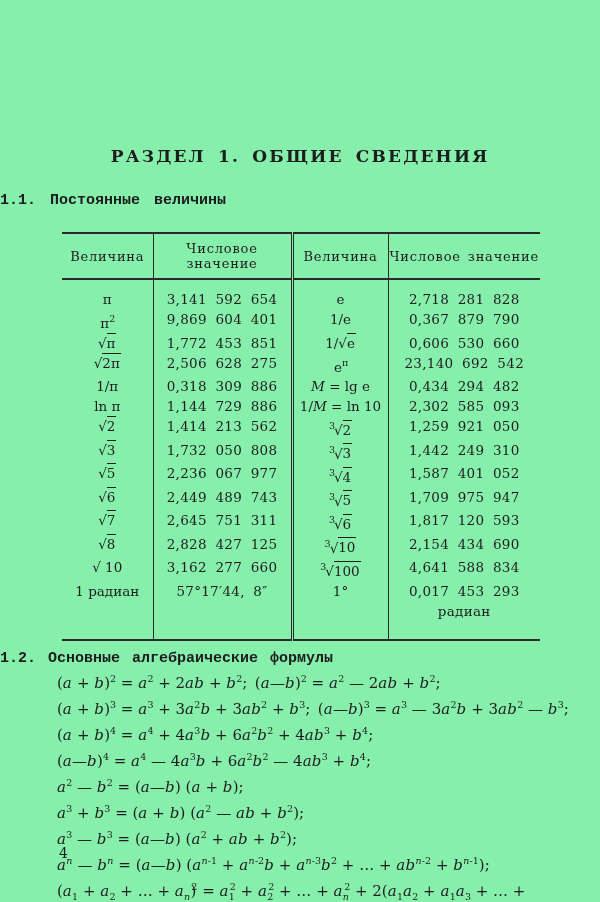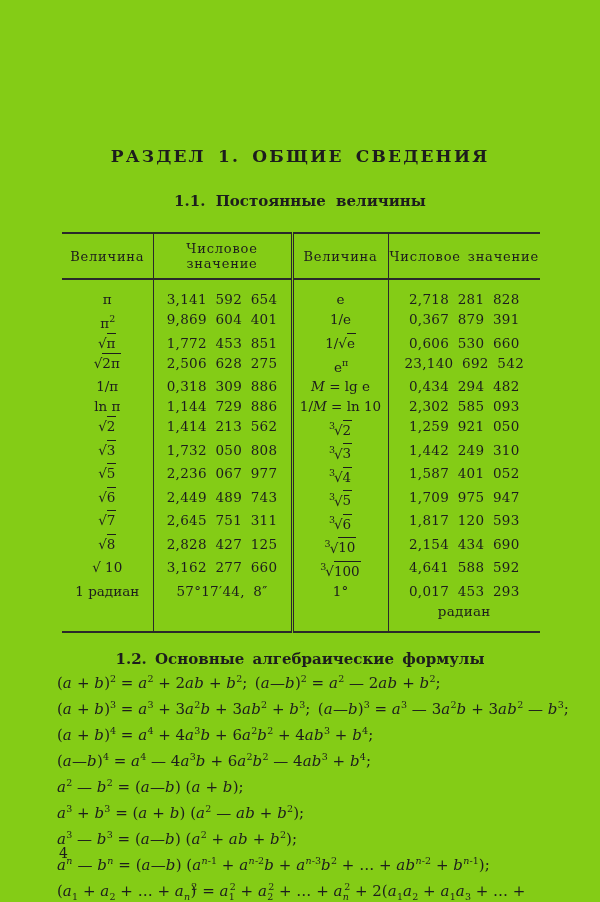--- a/index.html
+++ b/index.html
@@ -6,58 +6,58 @@
   .book-page{
     position:relative;width:600px;height:902px;margin:0 auto;
     background:#fcfcfa;color:#1d1d1d;overflow:hidden;
     font-family:"DejaVu Serif","Liberation Serif",serif;
   }
   .section-title{
     position:absolute;top:146px;left:0;right:0;text-align:center;
     font-weight:bold;font-size:17px;letter-spacing:2.2px;word-spacing:4px;
   }
   .sub-title{
-    position:absolute;left:0;right:0;text-align:center;
-    font-weight:bold;font-size:15px;
+    position:absolute;left:0;right:0;text-align:left;
+    font-weight:bold;font-size:15px;font-family:Liberation Mono, monospace;
   }
   .sub1{top:192px;word-spacing:5px;}
   .sub2{top:650px;word-spacing:3px;}
   .const-table{
     position:absolute;left:62px;top:232px;width:478px;
     border-collapse:collapse;table-layout:fixed;
     border-top:2px solid #2a2a2a;border-bottom:2px solid #2a2a2a;
     font-size:13.5px;
   }
   .const-table th{
     font-size:13px;font-weight:normal;height:44px;vertical-align:middle;
     text-align:center;border-bottom:2px solid #2a2a2a;letter-spacing:0.8px;
     word-spacing:2px;padding:0;
   }
   .const-table th:nth-child(1),.const-table td:nth-child(1){border-right:1px solid #2a2a2a;}
   .const-table th:nth-child(2),.const-table td:nth-child(2){border-right:3px double #2a2a2a;}
   .const-table th:nth-child(3),.const-table td:nth-child(3){border-right:1px solid #2a2a2a;}
   .const-table td{text-align:center;line-height:20px;padding:0;vertical-align:top;}
   .const-table tbody tr:first-child td{padding-top:9px;}
-  .const-table tbody tr:last-child td{padding-bottom:10px;}
+  .const-table tbody tr:last-child td{padding-bottom:18px;}
   td.qty u{text-decoration:none;border-top:1.4px solid currentColor;padding:1px 1px 0 0;}
   td.qty sup{font-size:9.5px;margin-right:-1px;}
   td.qty i{font-style:italic;}
   td.val{word-spacing:4px;letter-spacing:0.3px;white-space:nowrap;}
   .formulas{position:absolute;left:57px;top:668px;width:505px;font-size:15px;}
   .formula-line{line-height:21px;white-space:nowrap;}
   .formulas i{font-style:italic;letter-spacing:0.3px;}
   .formulas sup{font-size:9.5px;}
   .formulas sub{font-size:9.5px;}
   .formulas sub+sup{margin-left:-5px;}
   .page-number{position:absolute;left:59px;top:845px;font-size:14px;}
 </style>
 </head>
 <body>
 
-<div class="book-page" style="background: #84cc16; color: rgb(29, 29, 29);">
+<div class="book-page" style="background: #86efac; color: rgb(29, 29, 29);">
 
   <div class="section-title">РАЗДЕЛ 1. ОБЩИЕ СВЕДЕНИЯ</div>
 
   <div class="sub-title sub1">1.1. Постоянные величины</div>
 
   <table class="const-table">
     <colgroup>
       <col style="width:91px">
         <col style="width:139px">
         <col style="width:96px">
@@ -75,21 +75,21 @@
         <tr>
           <td class="qty">π</td>
           <td class="val">3,141 592 654</td>
           <td class="qty">e</td>
           <td class="val">2,718 281 828</td>
         </tr>
         <tr>
           <td class="qty">π<sup>2</sup></td>
           <td class="val">9,869 604 401</td>
           <td class="qty">1/e</td>
-          <td class="val">0,367 879 391</td>
+          <td class="val">0,367 879 790</td>
         </tr>
         <tr>
           <td class="qty">√<u>π</u></td>
           <td class="val">1,772 453 851</td>
           <td class="qty">1/√<u>e</u></td>
           <td class="val">0,606 530 660</td>
         </tr>
         <tr>
           <td class="qty">√<u>2π</u></td>
           <td class="val">2,506 628 275</td>
@@ -141,21 +141,21 @@
         <tr>
           <td class="qty">√<u>8</u></td>
           <td class="val">2,828 427 125</td>
           <td class="qty"><sup>3</sup>√<u>10</u></td>
           <td class="val">2,154 434 690</td>
         </tr>
         <tr>
           <td class="qty">√ 10</td>
           <td class="val">3,162 277 660</td>
           <td class="qty"><sup>3</sup>√<u>100</u></td>
-          <td class="val">4,641 588 592</td>
+          <td class="val">4,641 588 834</td>
         </tr>
         <tr>
           <td class="qty">1 радиан</td>
           <td class="val">57°17′44, 8″</td>
           <td class="qty">1°</td>
           <td class="val">0,017 453 293<br>радиан</td>
         </tr>
       </tbody>
   </table>
 

